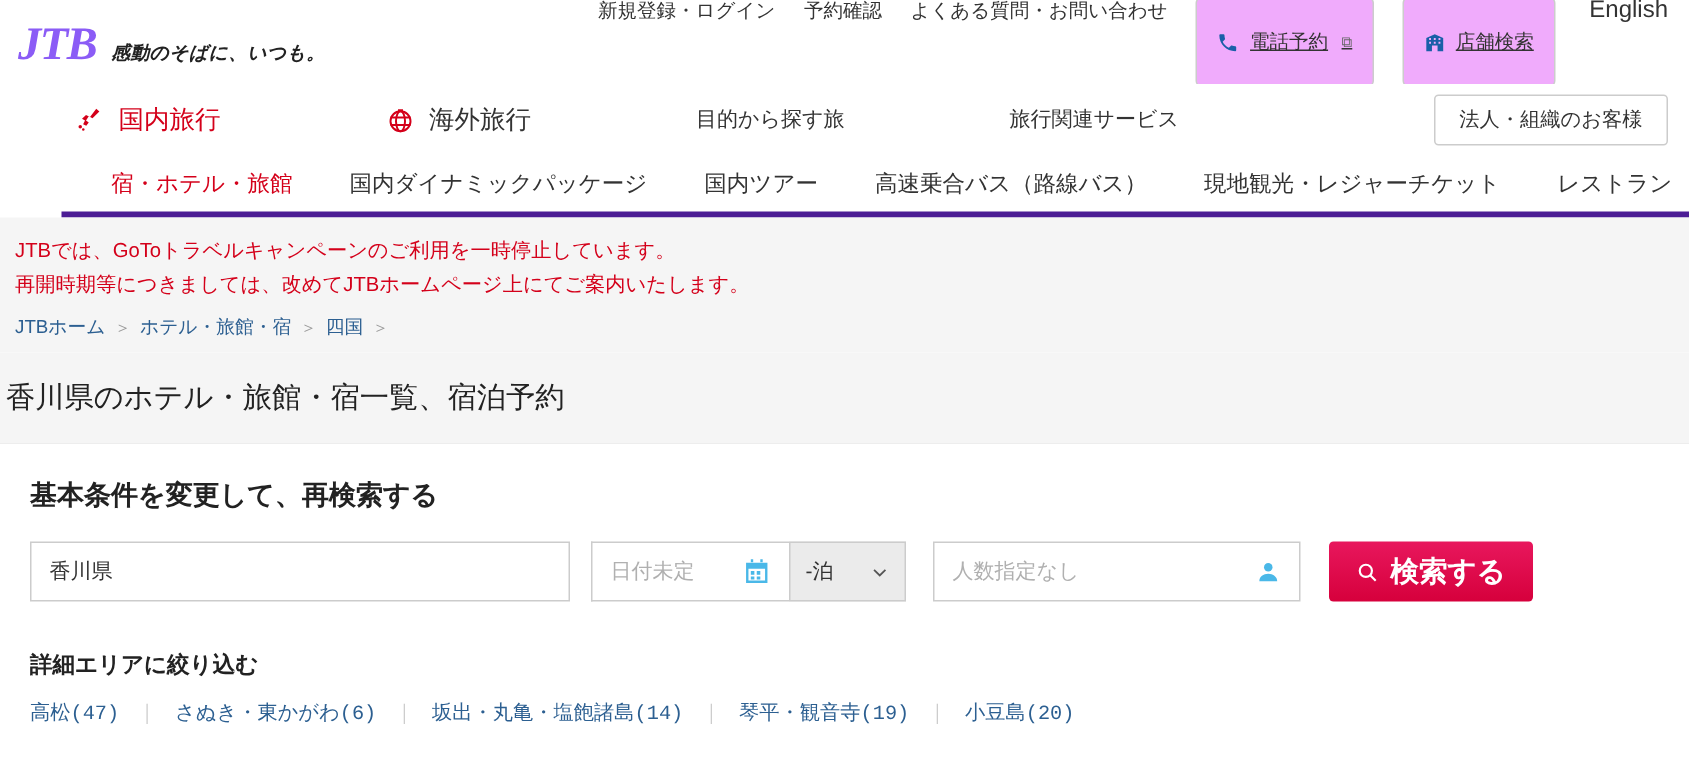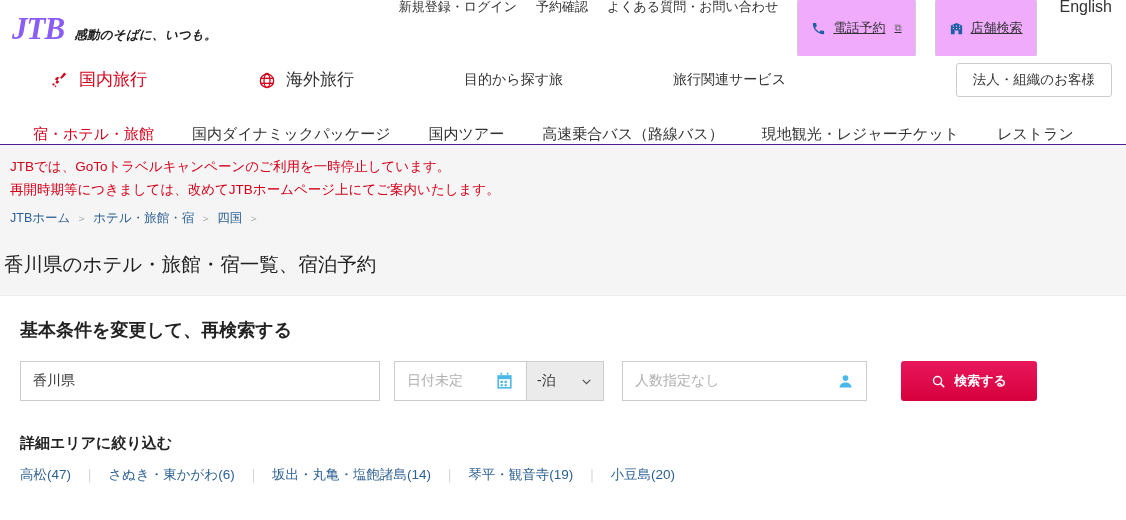--- a/index.html
+++ b/index.html
@@ -110,25 +110,26 @@
     font-size: 13.5px;
     color: #333;
     cursor: pointer;
     white-space: nowrap;
   }
 
   
   .cat-nav {
     height: 42px;
     display: flex;
-    align-items: flex-end;
+    align-items: center;
     padding: 0 14px;
     background: #fff;
-    border-bottom: 1px solid #4c1d95;
+    border-bottom: 4px solid #4c1d95;
     gap: 0;
+    margin-left: 41px;
   }
   .cat-item {
     font-size: 15px;
     color: #333;
     text-decoration: none;
     white-space: nowrap;
     padding: 0 19px;
   }
   .cat-item.active { color: #d4001a; }
 
@@ -204,43 +205,43 @@
     font-size: 14px;
     color: #333;
     cursor: pointer;
   }
   .field-guests {
     width: 245px; margin-left: 18px;
     color: #b0b0b0;
     justify-content: space-between;
   }
   .search-btn {
-    margin-left: 34px;
+    margin-left: 19px;
     width: 136px; height: 40px;
     border: none;
     border-radius: 3px;
     background: linear-gradient(180deg, #e8175d 0%, #d6003c 100%);
     color: #fff;
-    font-size: 13px;
+    font-size: 19px;
     font-weight: bold;
     display: inline-flex;
     align-items: center;
     justify-content: center;
     gap: 8px;
     cursor: pointer;
   }
 
   .area-title {
     font-size: 15px;
     font-weight: bold;
     color: #222;
     margin-top: 33px;
     margin-bottom: 13px;
   }
-  .area-links { display: flex; align-items: flex-end; font-size: 13.5px; }
+  .area-links { display: flex; align-items: flex-end; font-size: 13.5px; font-family: Liberation Mono, monospace; }
   .area-link { color: #2c5f91; text-decoration: none; white-space: nowrap; }
   .area-div { color: #ccc; margin: 0 12px; }
 
   svg { display: block; }
 </style>
 </head>
 <body>
 
 <div class="util-row">
   <div class="logo-wrap">

